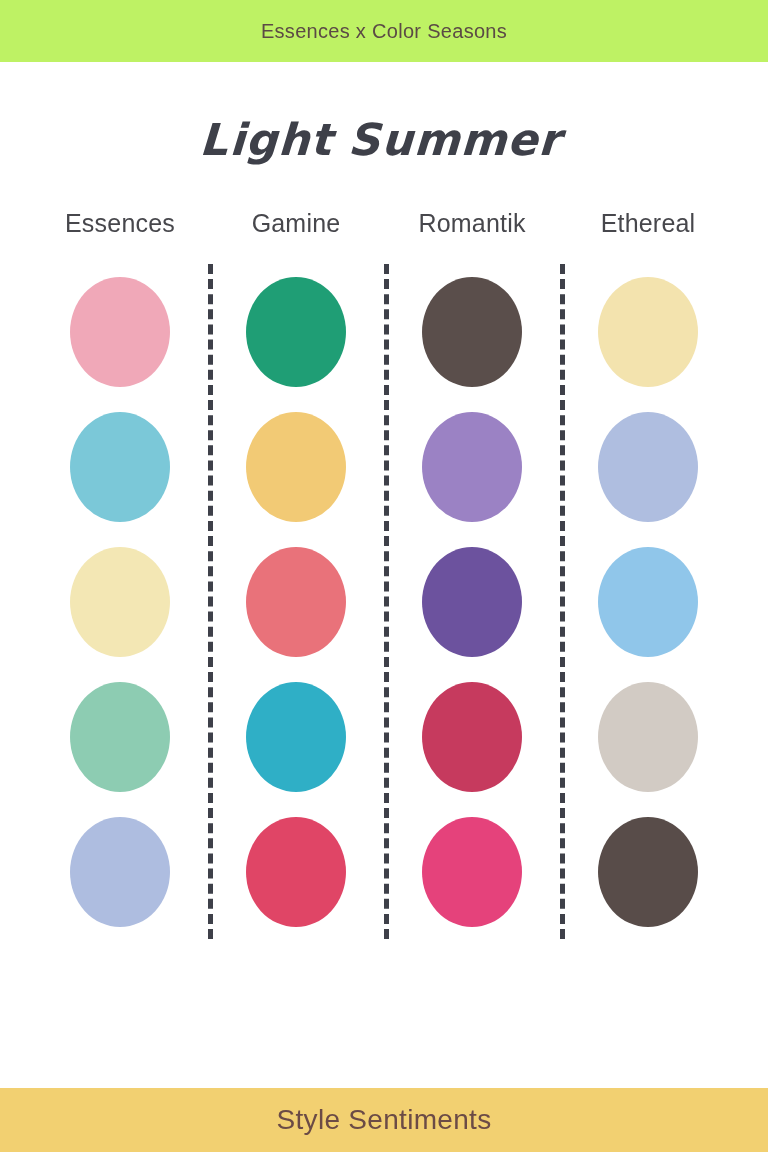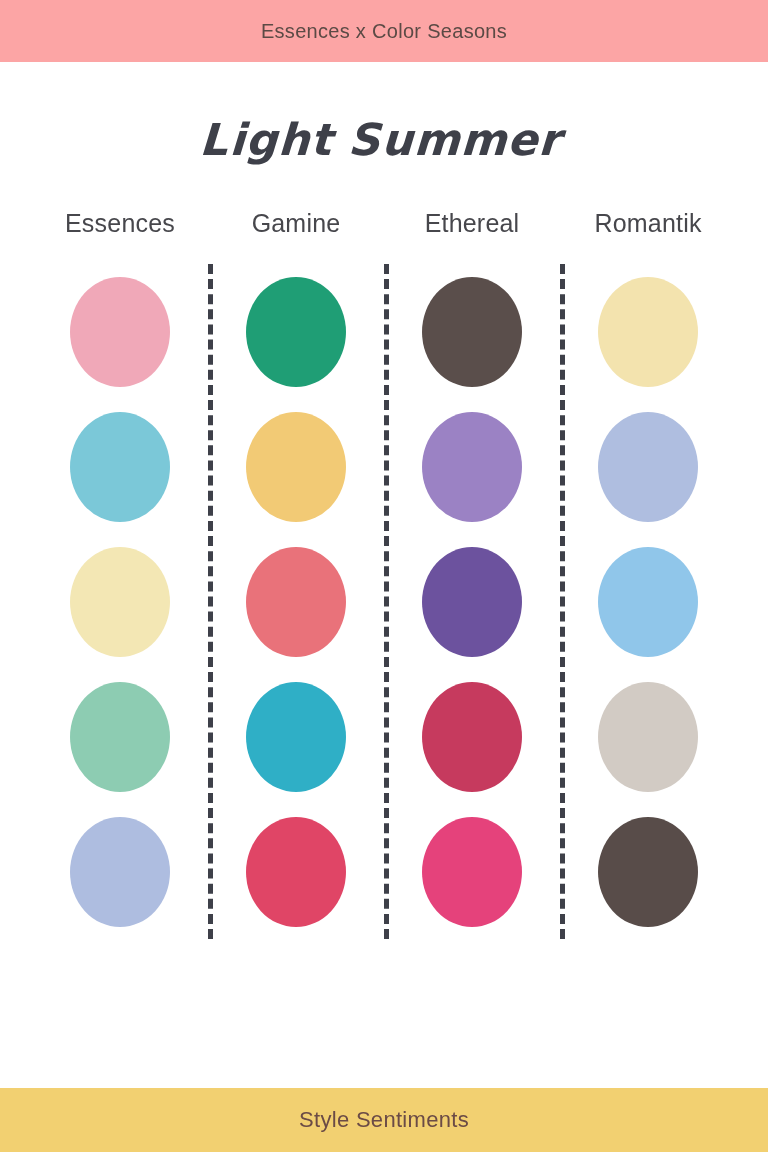--- a/index.html
+++ b/index.html
@@ -124,44 +124,44 @@
   .footer-bar {
     width: 100%;
     height: 64px;
     background: #F2D071;
     display: flex;
     align-items: center;
     justify-content: center;
     flex: 0 0 auto;
   }
   .footer-title {
-    font-size: 22px;
+    font-size: 28px;
     font-weight: 400;
     color: #6B4B46;
     letter-spacing: 0.3px;
   }
 </style>
 </head>
 <body>
 
 <div class="poster">
 
-  <div class="header-bar" style="background: #fca5a5;">
+  <div class="header-bar" style="background: #bef264;">
     <div class="header-title" style="color: rgb(91, 74, 69);">Essences x Color Seasons</div>
   </div>
 
   <div class="body-area">
 
     <div class="season-title" style="color: rgb(62, 64, 73);">Light Summer</div>
 
     <div class="columns-header">
       <div class="col-head">Essences</div>
       <div class="col-head">Gamine</div>
+      <div class="col-head">Romantik</div>
       <div class="col-head">Ethereal</div>
-      <div class="col-head">Romantik</div>
     </div>
 
     <div class="grid-wrap">
       <div class="grid">
 
         <div class="column">
           <div class="swatch-cell">
               <div class="swatch" style="background: rgb(240, 168, 184);"></div>
             </div>
           <div class="swatch-cell">

